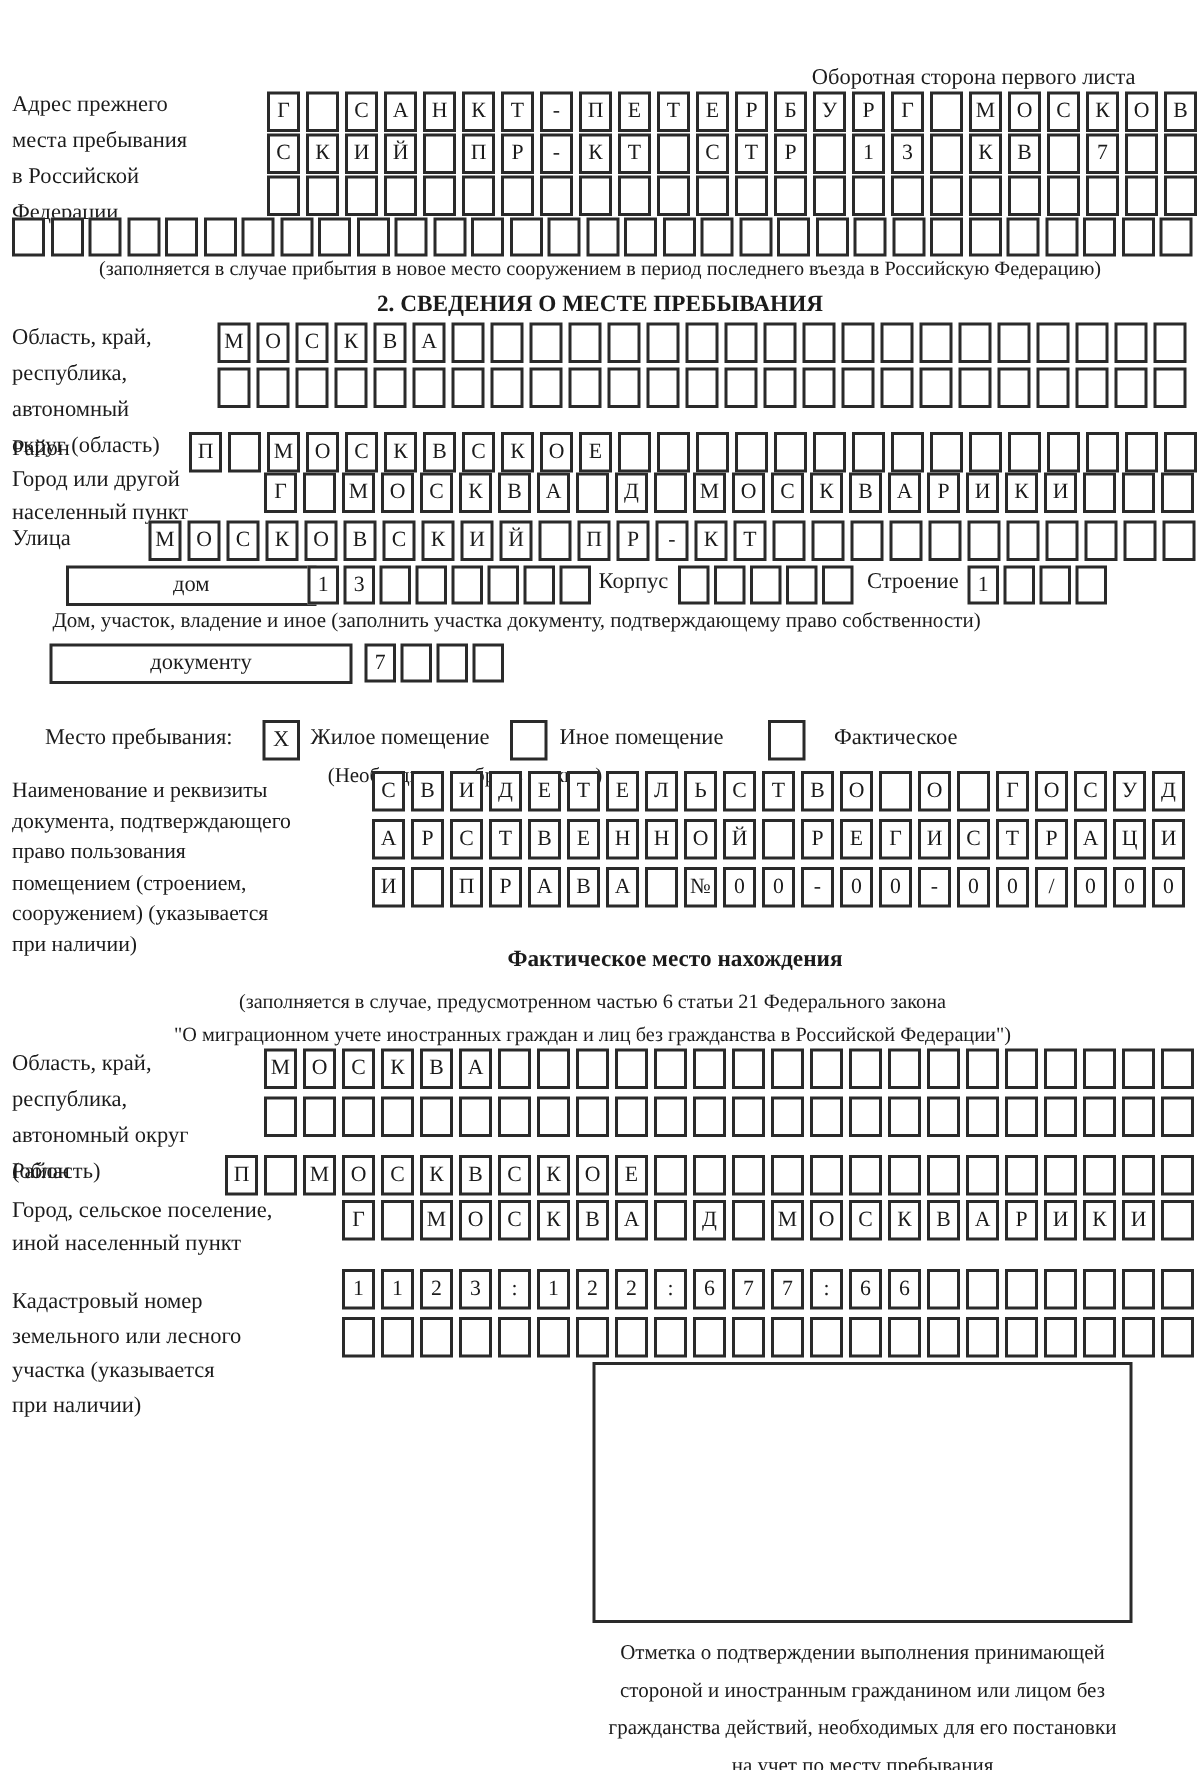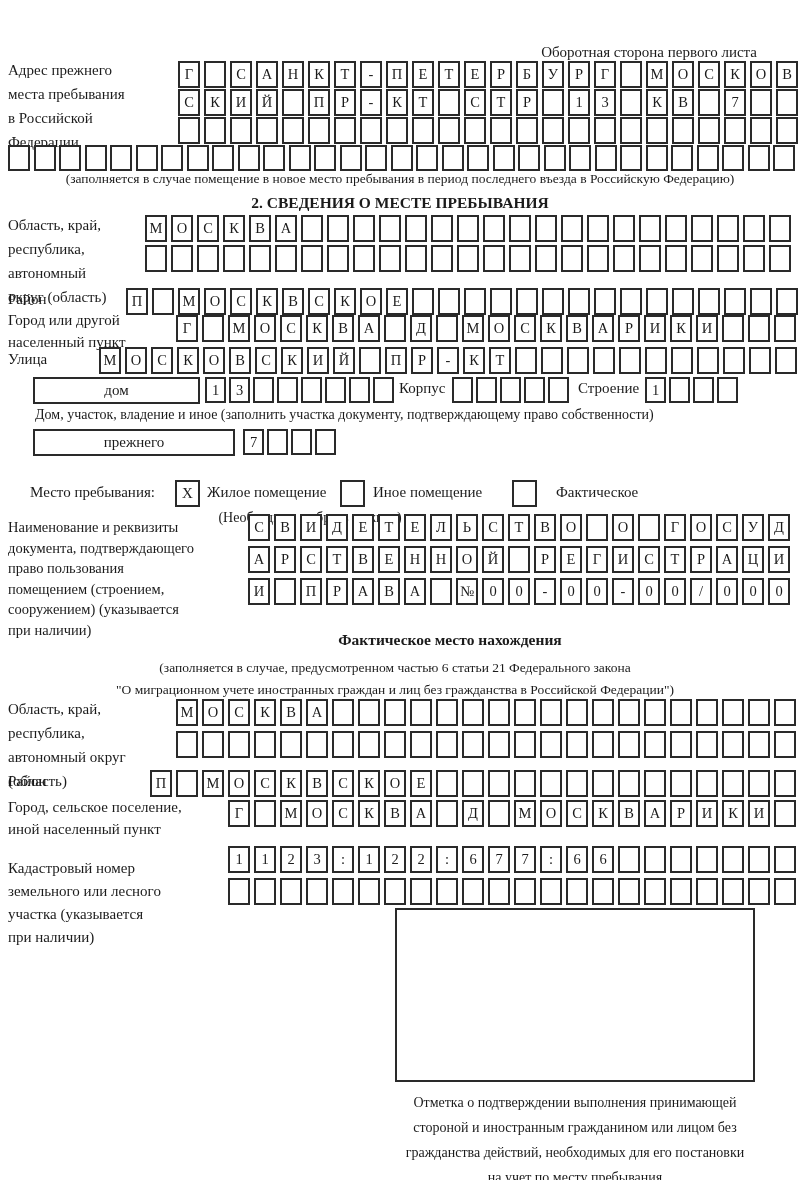--- a/index.html
+++ b/index.html
@@ -152,21 +152,21 @@
       <span class="cell"></span>
       <span class="cell"></span>
       <span class="cell"></span>
       <span class="cell"></span>
       <span class="cell"></span>
       <span class="cell"></span>
       <span class="cell"></span>
       <span class="cell"></span>
       <span class="cell"></span>
     </div>
-  <div class="note center" style="left:0;top:171px;width:800px">(заполняется в случае помещение в новое место пребывания в период последнего въезда в Российскую Федерацию)</div>
+  <div class="note center" style="left:0;top:171px;width:800px">(заполняется в случае прибытия в новое место сооружением в период последнего въезда в Российскую Федерацию)</div>
 
   <div class="title" style="left:0;top:194px;width:800px">2. СВЕДЕНИЯ О МЕСТЕ ПРЕБЫВАНИЯ</div>
 
   <div class="lbl" style="left:8px;top:213px;width:140px">Область, край,
 республика,
 автономный
 округ (область)</div>
   <div class="cellrow" style="left:145px;top:215px">
       <span class="cell">М</span>
       <span class="cell">О</span>
@@ -305,21 +305,21 @@
       <span class="cell"></span>
       <span class="cell"></span>
       <span class="cell"></span>
       <span class="cell"></span>
       <span class="cell"></span>
       <span class="cell"></span>
       <span class="cell"></span>
       <span class="cell"></span>
     </div>
 
-  <div class="wbox" style="left:33px;top:377px;width:167px;height:27px">дом</div>
+  <div class="wbox" style="left:44px;top:377px;width:167px;height:27px">дом</div>
   <div class="cellrow tight" style="left:205px;top:377px">
       <span class="cell">1</span>
       <span class="cell">3</span>
       <span class="cell"></span>
       <span class="cell"></span>
       <span class="cell"></span>
       <span class="cell"></span>
       <span class="cell"></span>
       <span class="cell"></span>
     </div>
@@ -333,21 +333,21 @@
     </div>
   <div class="ilabel" style="left:578px;top:380px">Строение</div>
   <div class="cellrow tight" style="left:645px;top:377px">
       <span class="cell">1</span>
       <span class="cell"></span>
       <span class="cell"></span>
       <span class="cell"></span>
     </div>
   <div class="note" style="left:35px;top:407px;width:740px;font-size:14px">Дом, участок, владение и иное (заполнить участка документу, подтверждающему право собственности)</div>
 
-  <div class="wbox" style="left:33px;top:429px;width:202px;height:27px">прежнего</div>
+  <div class="wbox" style="left:33px;top:429px;width:202px;height:27px">документу</div>
   <div class="cellrow tight" style="left:243px;top:429px">
       <span class="cell">7</span>
       <span class="cell"></span>
       <span class="cell"></span>
       <span class="cell"></span>
     </div>
 
   <div class="ilabel" style="left:30px;top:484px">Место пребывания:</div>
   <div class="chk" style="left:175px;top:480px">
       <span>X</span>

